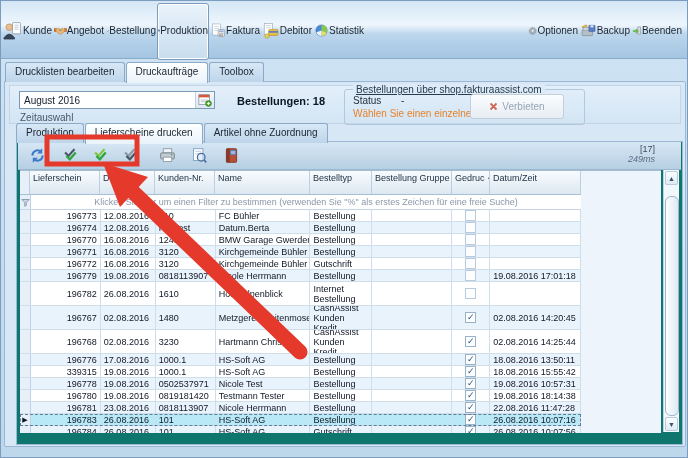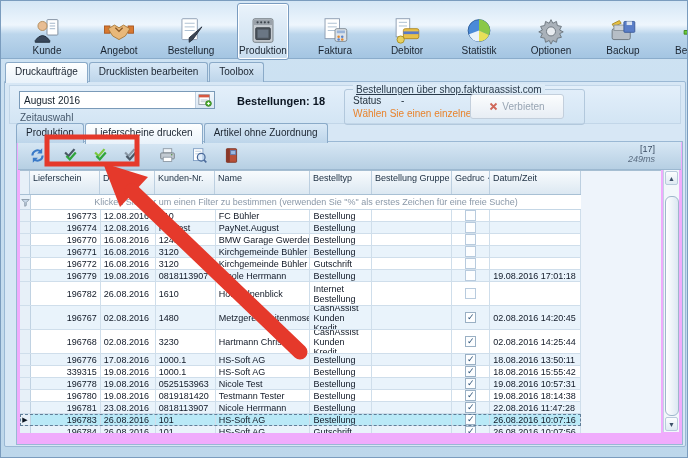--- a/index.html
+++ b/index.html
@@ -8,22 +8,22 @@
     font-family:"Liberation Sans",sans-serif;font-size:10px;color:#14202c;
     background:linear-gradient(#cfe3f3,#bdd7eb);
     border:1px solid #7a9cbe;box-sizing:border-box;
   }
   
   #topbar{position:absolute;left:0;top:0;width:100%;height:57px;display:flex;
     background:linear-gradient(180deg,#d4e6f5 0%,#eef6fd 42%,#bcd6ec 58%,#a4c5e2 100%);
     border-bottom:1px solid #8aaccb;}
   #tb-left{display:flex;}
   #tb-right{display:flex;margin-left:auto;padding-right:4px;}
-  .tb-item{width:50px;height:52px;margin-top:2px;display:flex;flex-direction:column;align-items:center;
-    justify-content:flex-end;padding-bottom:3px;border:1px solid transparent;border-radius:3px;cursor:pointer;margin-left:20px;}
+  .tb-item{width:50px;height:52px;margin-top:2px;display:flex;flex-direction:row;align-items:center;
+    justify-content:flex-end;padding-bottom:3px;border:1px solid transparent;border-radius:3px;cursor:pointer;}
   .tb-item.selected{border:1px solid #7a9cc0;background:linear-gradient(#eaf3fb,#c8ddef);box-shadow:inset 0 0 0 1px #ffffff;}
   .tb-icon{width:30px;height:29px;}
   .tb-icon svg{width:100%;height:100%;}
   .tb-label{font-size:10px;color:#1a2430;white-space:nowrap;}
   
   #maintabs{position:absolute;left:4px;top:61px;height:20px;display:flex;z-index:3;}
   .tab{padding:3px 9px 3px 9px;height:20px;box-sizing:border-box;margin-right:1px;white-space:nowrap;cursor:pointer;
     border:1px solid #8aaac8;border-bottom:none;border-radius:3px 3px 0 0;
     background:linear-gradient(#d8e8f6,#bdd5ea);color:#1a2430;}
   .tab.active{background:linear-gradient(#feffff,#e9f2fa);height:21px;z-index:4;}
@@ -47,21 +47,21 @@
   #shop-status-label{position:absolute;left:8px;top:5px;color:#24323e;}
   #shop-status-value{position:absolute;left:56px;top:5px;color:#24323e;}
   #shop-hint{position:absolute;left:8px;top:18px;color:#e8832c;white-space:nowrap;}
   #shop-btn{position:absolute;right:20px;top:4px;width:94px;height:25px;display:flex;align-items:center;justify-content:center;gap:4px;
     background:linear-gradient(#fbfdfe,#e7edf4);border:1px solid #c3cfdc;border-radius:3px;color:#98a5b3;box-sizing:border-box;}
   #shop-btn svg{width:9px;height:9px;}
   
   #subtabs{position:absolute;left:11px;top:41px;height:19px;display:flex;z-index:3;}
   
   #tablepanel{position:absolute;left:11px;top:59px;width:667px;height:304px;
-    border:1px solid #9ab8d4;background:#f0abfc;box-sizing:border-box;}
+    border:1px solid #9ab8d4;background:#0f766e;box-sizing:border-box;}
   #gridtoolbar{position:absolute;left:1px;top:0;right:1px;height:27px;
     background:linear-gradient(#d7e7f4,#b6cfe3);border-bottom:1px solid #9cb8d0;}
   .gbtn{position:absolute;top:3px;width:26px;height:21px;display:flex;align-items:center;justify-content:center;
     border-radius:2px;cursor:pointer;}
   .gbtn svg{width:17px;height:17px;}
   #grid-count{position:absolute;right:26px;top:2px;text-align:right;font-size:9px;color:#3a4c62;line-height:10px;}
   #grid-time{position:absolute;right:26px;top:12px;text-align:right;font-size:9px;font-style:italic;color:#5a6c80;line-height:10px;}
   
   #grid{position:absolute;left:3px;top:28px;width:641px;height:262px;background:#eef4fb;
     border-top:1px solid #a6bed2;overflow:hidden;}
@@ -212,22 +212,22 @@
               <rect x="18" y="4" width="10" height="24" rx="1" fill="#b6bec6" stroke="#6a747c"></rect>
               <rect x="20" y="6" width="6" height="20" fill="#d6dce2"></rect>
               <path d="M4 16 h9 v-5 l8 7 -8 7 v-5 h-9 z" fill="#6ac838" stroke="#3a8818"></path>
             </svg></div>
           <div class="tb-label">Beenden</div>
         </div>
       </div>
   </div>
 
   <div id="maintabs">
+      <div class="tab">Drucklisten bearbeiten</div>
       <div class="tab active">Druckaufträge</div>
-      <div class="tab">Drucklisten bearbeiten</div>
       <div class="tab">Toolbox</div>
     </div>
 
   <div id="content">
 
     <div id="filterbar">
       <div id="datebox">
         <div id="date-text">August 2016</div>
         <div id="date-btn">
           <svg viewBox="0 0 16 16">
@@ -366,21 +366,21 @@
             <div class="gcell center" style="width:38px">
               <div class="cb"></div>
             </div>
             <div class="gcell" style="width:91px"></div>
           </div>
           <div class="grow alt">
             <div class="gind" style="width:10px"></div>
             <div class="gcell right" style="width:70px">196774</div>
             <div class="gcell" style="width:55px">12.08.2016</div>
             <div class="gcell" style="width:60px">PN.Test</div>
-            <div class="gcell" style="width:95px">PayNet.August</div>
+            <div class="gcell" style="width:95px">Datum.Berta</div>
             <div class="gcell pre" style="width:62px">Bestellung</div>
             <div class="gcell" style="width:80px"></div>
             <div class="gcell center" style="width:38px">
               <div class="cb"></div>
             </div>
             <div class="gcell" style="width:91px"></div>
           </div>
           <div class="grow">
             <div class="gind" style="width:10px"></div>
             <div class="gcell right" style="width:70px">196770</div>
@@ -498,21 +498,21 @@
             <div class="gcell" style="width:80px"></div>
             <div class="gcell center" style="width:38px">
               <div class="cb checked"></div>
             </div>
             <div class="gcell" style="width:91px">18.08.2016 15:55:42</div>
           </div>
           <div class="grow alt">
             <div class="gind" style="width:10px"></div>
             <div class="gcell right" style="width:70px">196778</div>
             <div class="gcell" style="width:55px">19.08.2016</div>
-            <div class="gcell" style="width:60px">0525153963</div>
+            <div class="gcell" style="width:60px">0502537971</div>
             <div class="gcell" style="width:95px">Nicole Test</div>
             <div class="gcell pre" style="width:62px">Bestellung</div>
             <div class="gcell" style="width:80px"></div>
             <div class="gcell center" style="width:38px">
               <div class="cb checked"></div>
             </div>
             <div class="gcell" style="width:91px">19.08.2016 10:57:31</div>
           </div>
           <div class="grow">
             <div class="gind" style="width:10px"></div>

